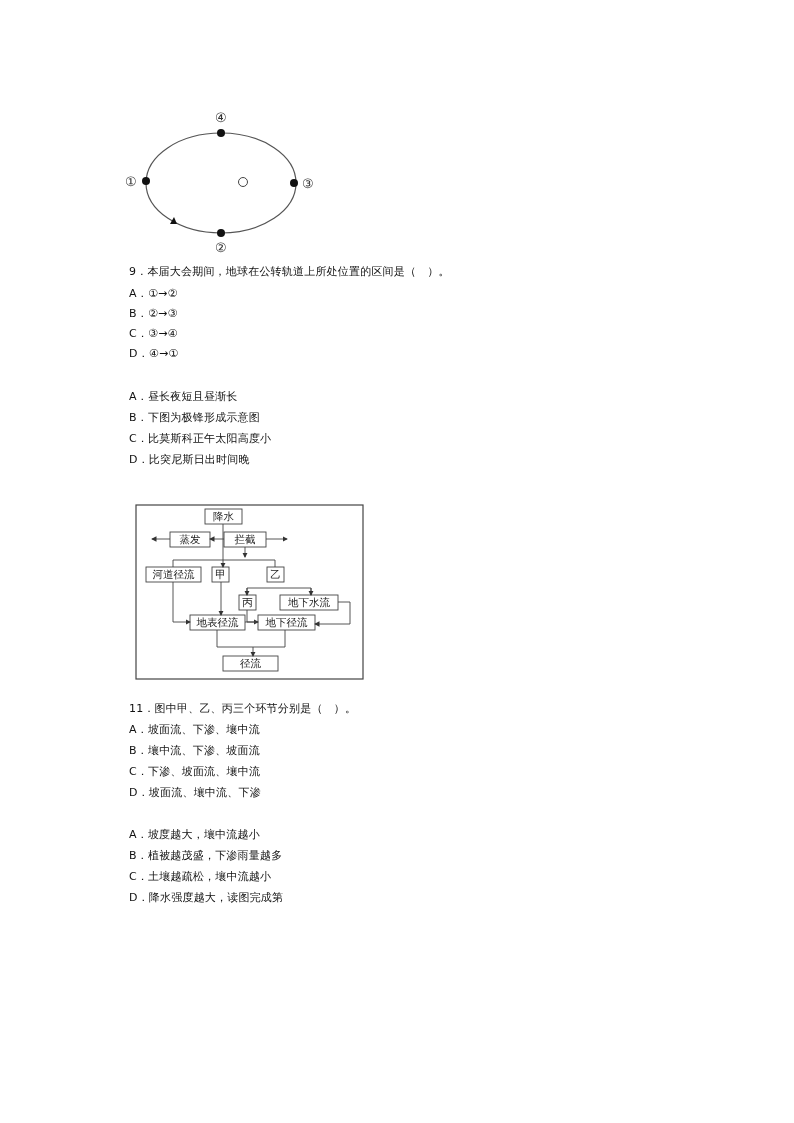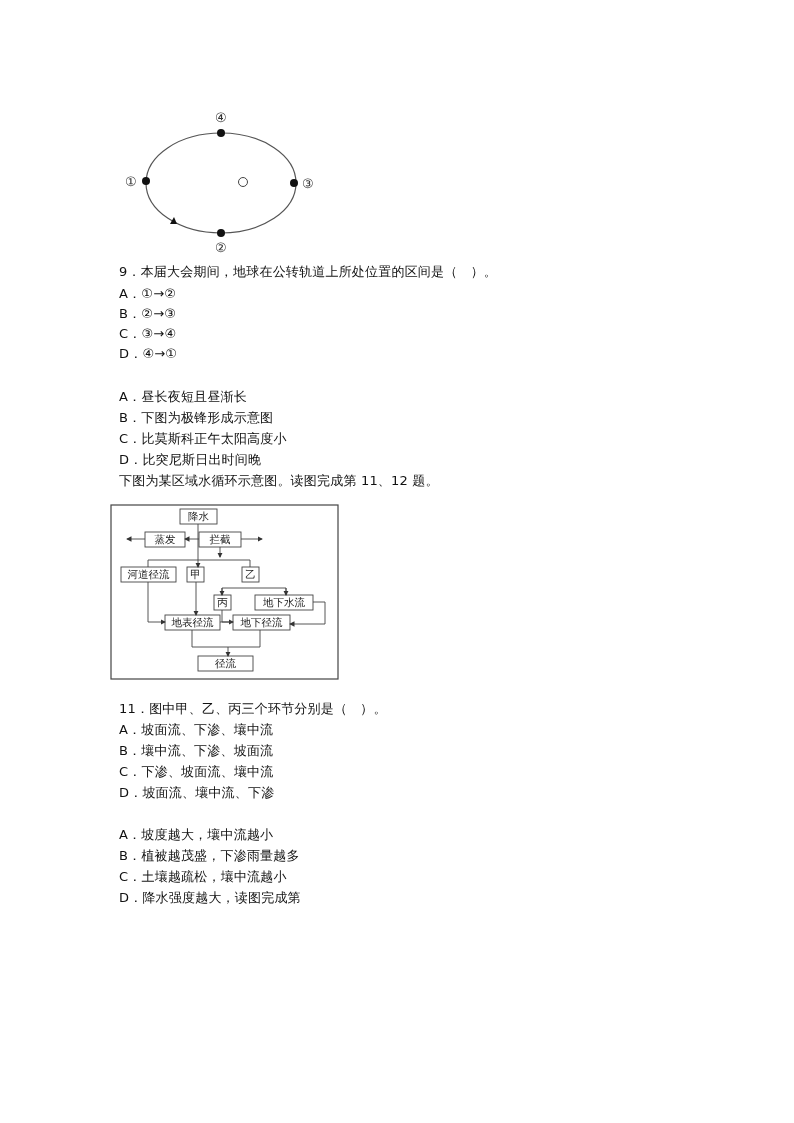--- a/index.html
+++ b/index.html
@@ -1,21 +1,21 @@
 <!DOCTYPE html>
 <html><head>
 <meta charset="utf-8">
 <style>
   html, body { margin: 0; padding: 0; background: #ffffff; }
   body { width: 794px; height: 1123px; position: relative; overflow: hidden;
          font-family: "DejaVu Sans", "Liberation Sans", sans-serif; color: #111; }
   .page { position: absolute; left: 0; top: 0; width: 794px; height: 1123px; }
-  .line { position: absolute; left: 119px; font-size: 13px; line-height: 16px; white-space: nowrap; letter-spacing: 0.2px; }
+  .line { position: absolute; left: 129px; font-size: 11px; line-height: 16px; white-space: nowrap; letter-spacing: 0.2px; }
   .fig-orbit { position: absolute; left: 120px; top: 106px; width: 220px; height: 150px; }
-  .fig-water { position: absolute; left: 110px; top: 504px; width: 273px; height: 176px; }
+  .fig-water { position: absolute; left: 135px; top: 504px; width: 273px; height: 176px; }
   svg text { font-family: "DejaVu Serif", "Liberation Serif", serif; }
 </style>
 </head>
 <body>
 
 <div class="page">
 
   <div class="fig-orbit">
     <svg width="220" height="150" viewBox="0 0 220 150">
       <ellipse cx="101" cy="77" rx="75" ry="50" fill="none" stroke="#555" stroke-width="1.2"></ellipse>
@@ -35,21 +35,20 @@
   <div class="line" style="top:264px">9．本届大会期间，地球在公转轨道上所处位置的区间是（　）。</div>
   <div class="line" style="top:286px">A．①→②</div>
   <div class="line" style="top:306px">B．②→③</div>
   <div class="line" style="top:326px">C．③→④</div>
   <div class="line" style="top:346px">D．④→①</div>
 
   <div class="line" style="top:389px">A．昼长夜短且昼渐长</div>
   <div class="line" style="top:410px">B．下图为极锋形成示意图</div>
   <div class="line" style="top:431px">C．比莫斯科正午太阳高度小</div>
   <div class="line" style="top:452px">D．比突尼斯日出时间晚</div>
-  <div class="line" style="top:473px">下图为某区域水循环示意图。读图完成第 11、12 题。</div>
 
   <div class="fig-water">
     <svg width="229" height="176" viewBox="0 0 229 176">
       <defs>
         <marker id="ah" markerWidth="6" markerHeight="6" refX="5" refY="3" orient="auto">
           <path d="M0,0 L6,3 L0,6 z" fill="#333"></path>
         </marker>
       </defs>
       <rect x="1" y="1" width="227" height="174" fill="#fff" stroke="#444" stroke-width="1.2"></rect>
       <g stroke="#444" stroke-width="0.9" fill="none">

